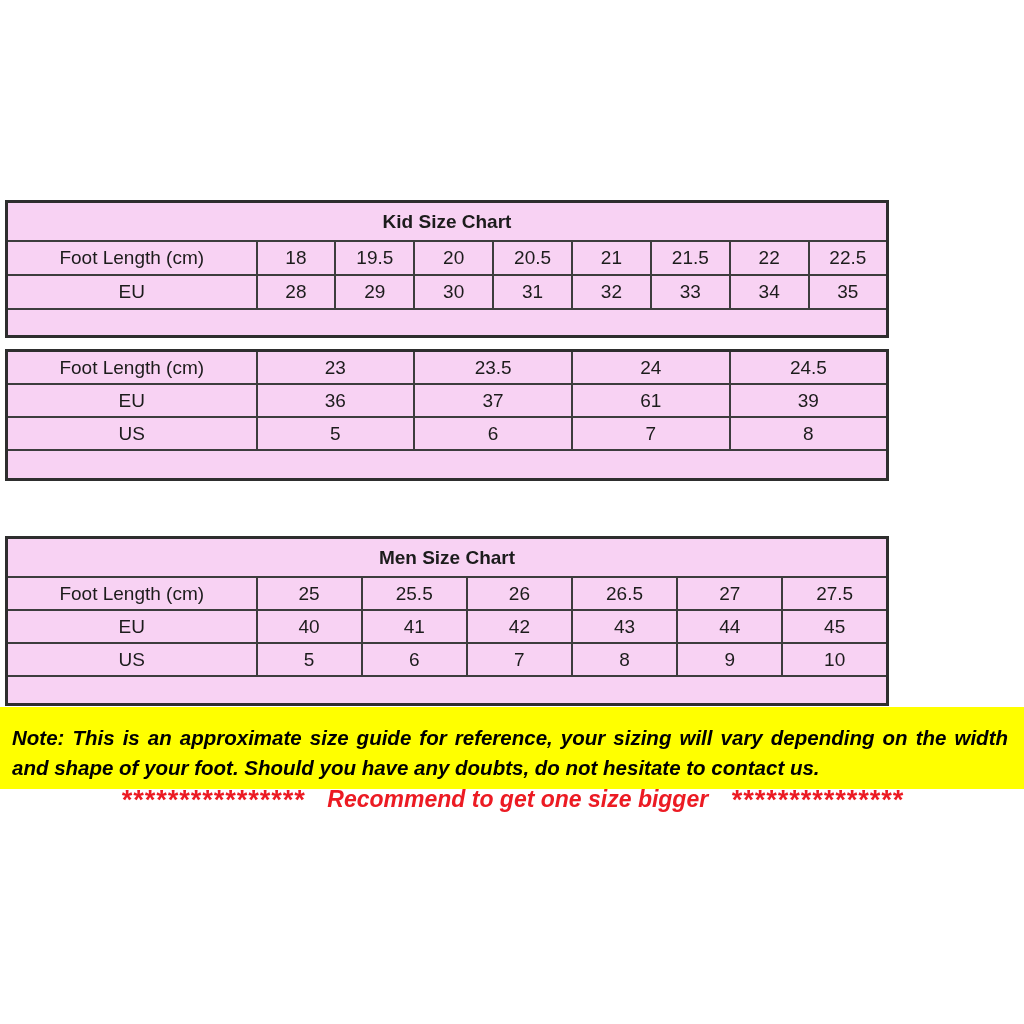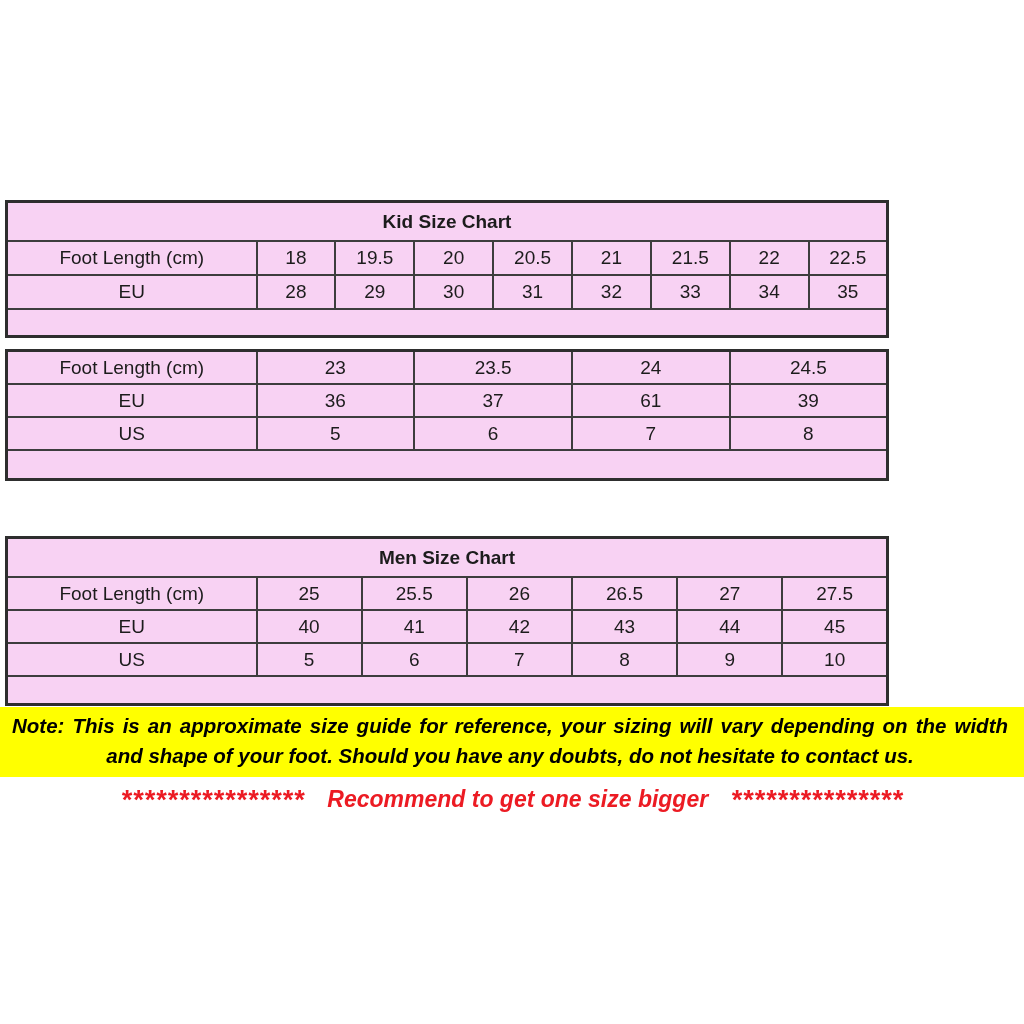--- a/index.html
+++ b/index.html
@@ -46,36 +46,36 @@
   #men-table .empty-row td { height: 26px; }
   .col-label { width: 250px; }
   #kid-table   { top: 200px; }
   #women-table { top: 349px; }
   #men-table   { top: 536px; border-radius: 10px; }
   .note-banner {
     position: absolute;
     top: 707px;
     left: 0;
     width: 1024px;
-    height: 70px;
+    height: 82px;
     background: #ffff00;
     box-sizing: border-box;
-    padding: 4px 16px 0 12px;
+    padding: 16px 16px 0 12px;
     font-weight: bold;
     font-style: italic;
     font-size: 20.5px;
     line-height: 30px;
     color: #000000;
   }
   .note-line1 {
     text-align: justify;
     text-align-last: justify;
     white-space: nowrap;
   }
-  .note-line2 { text-align: center; }
+  .note-line2 { text-align: left; }
   .recommend-line {
     position: absolute;
     top: 783px;
     left: 0;
     width: 1024px;
     height: 44px;
     text-align: center;
     color: #ec1b23;
     font-weight: bold;
     font-style: italic;

